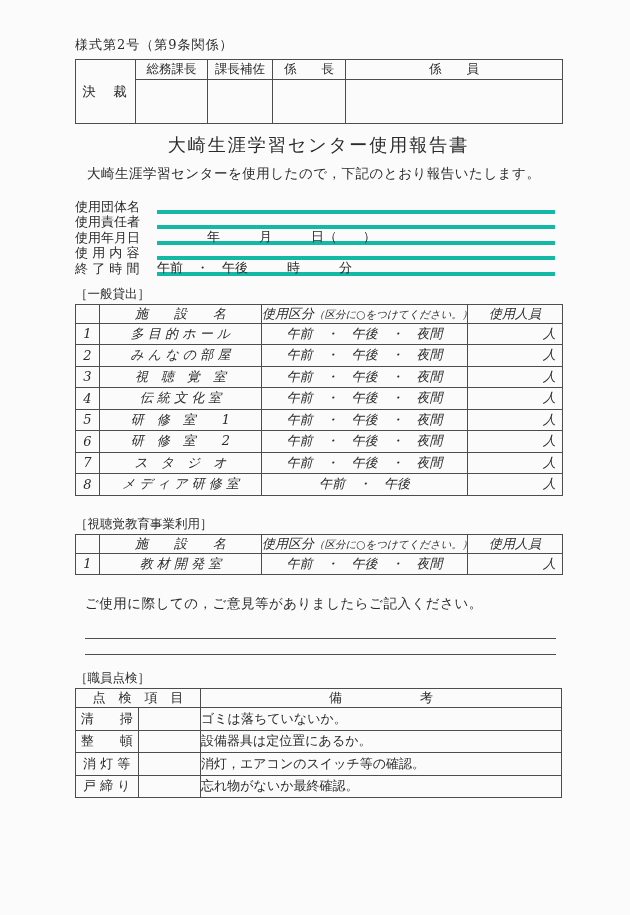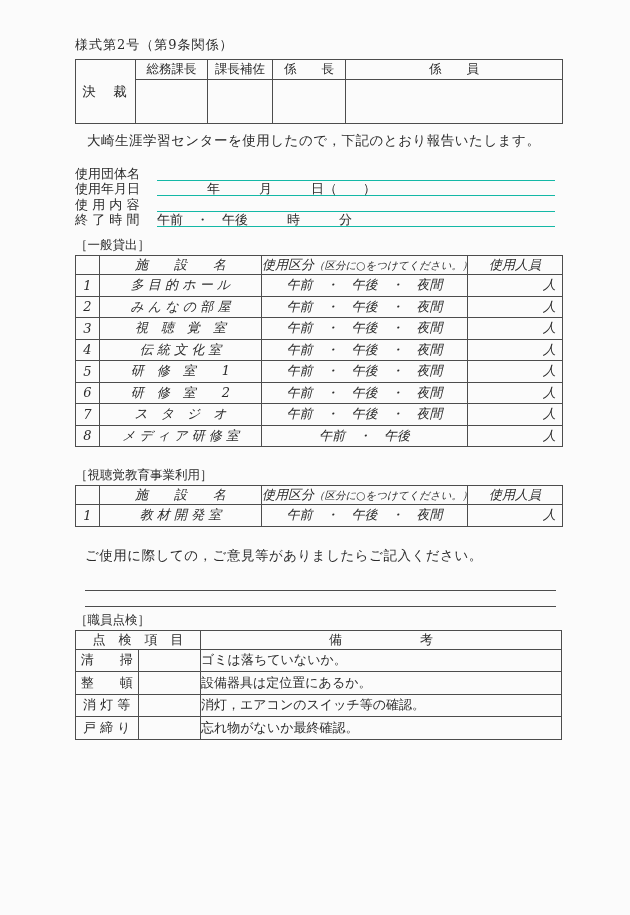--- a/index.html
+++ b/index.html
@@ -25,21 +25,21 @@
 
   .page-title { width:487px; text-align:center; font-size:18px; letter-spacing:2px; margin-top:9px; line-height:24px; }
   .intro { font-size:13.5px; margin-top:7px; padding-left:12px; letter-spacing:0.5px; line-height:19px; }
 
   
   .fields { margin-top:15px; }
   .field-row { display:flex; align-items:flex-end; height:15.5px; }
   .field-label { width:75px; font-size:13px; line-height:15px; flex:none; }
   .field-value {
     flex:1; margin-left:7px; margin-right:7px;
-    border-bottom:1px solid #14b8a6;
+    border-bottom:4px solid #14b8a6;
     font-size:13px; height:15.5px; line-height:15px; white-space:pre;
   }
   .field-value.date-pad { padding-left:50px; }
 
   .section-label { font-size:12.5px; margin-top:9px; margin-bottom:2px; line-height:17px; }
   .gap-lg { margin-top:19px; }
 
   
   .facility-table td { height:21.5px; text-align:center;font-style:italic; }
   .facility-table .hrow td { height:19px; }
@@ -79,26 +79,31 @@
     </tr>
     <tr>
       <td class="sig"></td>
       <td class="sig"></td>
       <td class="sig"></td>
       <td class="sig"></td>
     </tr>
   </tbody>
     </table>
 
+  <div class="page-title">大崎生涯学習センター使用報告書</div>
 
   <div class="intro">大崎生涯学習センターを使用したので，下記のとおり報告いたします。</div>
 
   <div class="fields">
     <div class="field-row">
       <span class="field-label">使用団体名</span>
+      <span class="field-value"></span>
+    </div>
+    <div class="field-row">
+      <span class="field-label">使用責任者</span>
       <span class="field-value"></span>
     </div>
     <div class="field-row">
       <span class="field-label">使用年月日</span>
       <span class="field-value date-pad">年　　　月　　　日（　　）</span>
     </div>
     <div class="field-row">
       <span class="field-label">使 用 内 容</span>
       <span class="field-value"></span>
     </div>
@@ -185,21 +190,21 @@
       <td>午前　・　午後　・　夜間</td>
       <td class="people-cell">人</td>
     </tr>
   </tbody>
     </table>
 
   <div class="comment-prompt">ご使用に際しての，ご意見等がありましたらご記入ください。</div>
   <div class="comment-line first"></div>
   <div class="comment-line"></div>
 
-  <div class="section-label" style="margin-top:4px;">［職員点検］</div>
+  <div class="section-label" style="margin-top:14px;">［職員点検］</div>
 
   <table class="staff-table">
     <tbody>
         <tr class="hrow">
       <td colspan="2" style="width:125px;">点　検　項　目</td>
       <td>備　　　　　　考</td>
     </tr>
     <tr>
       <td class="item-cell">清　　掃</td>
       <td class="check-cell"></td>

